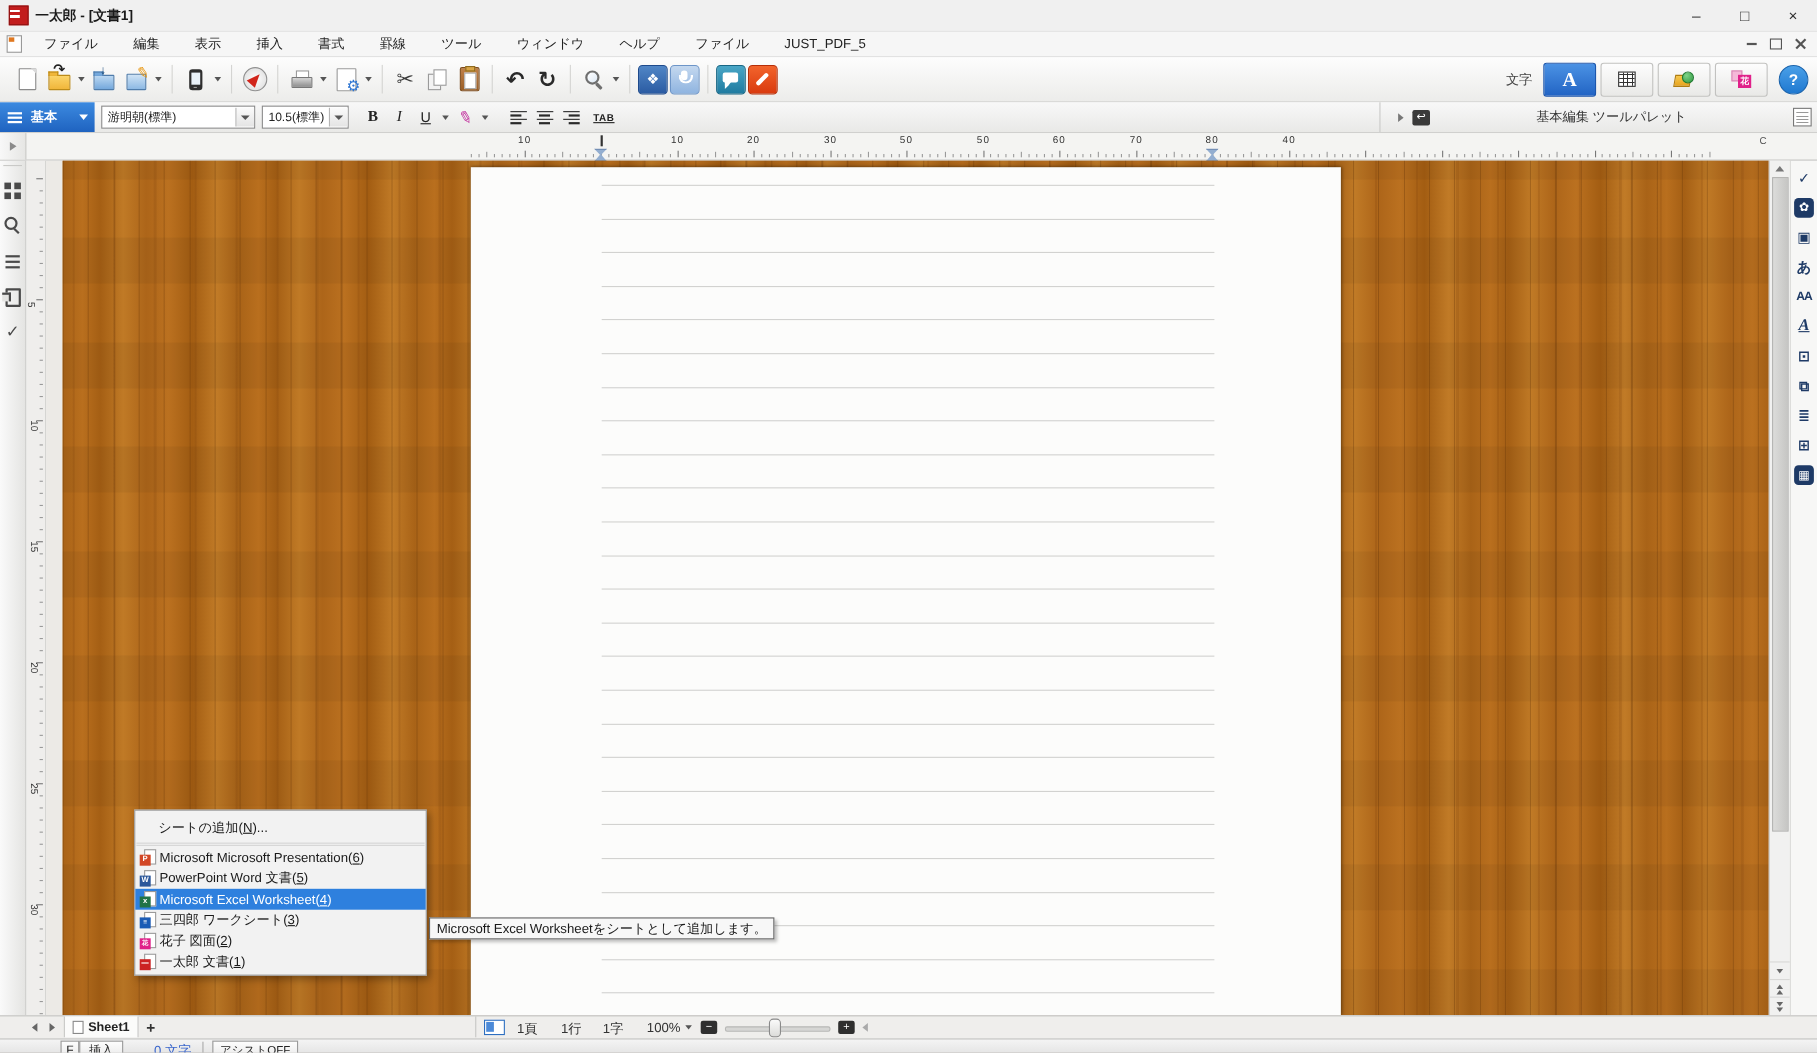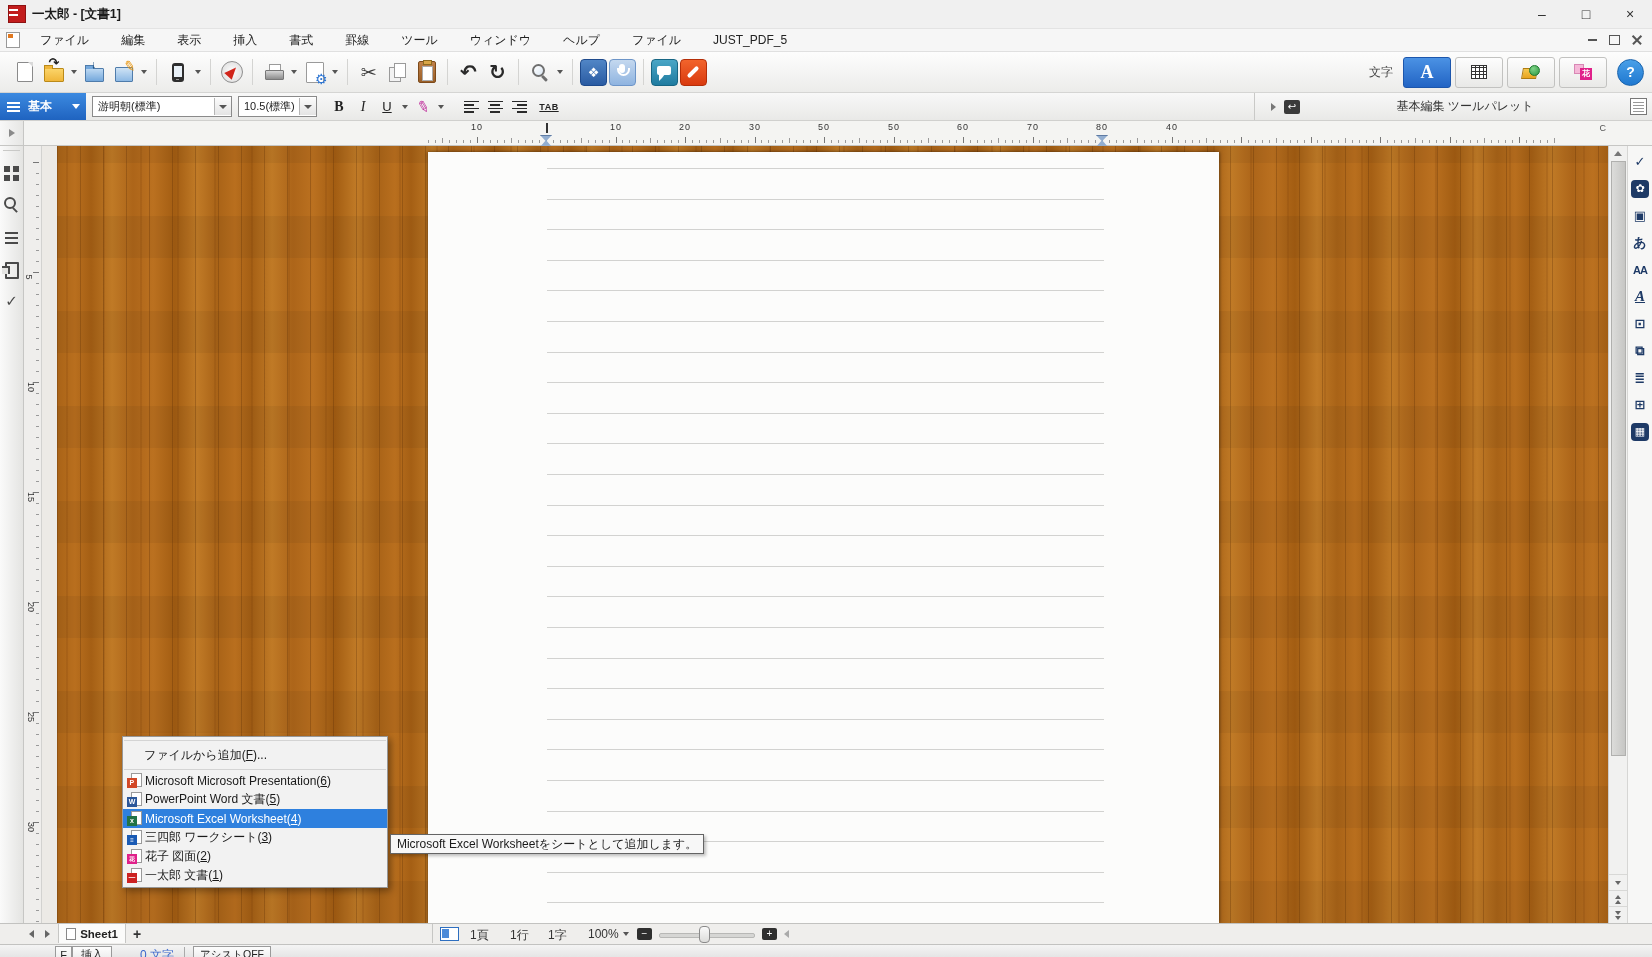--- a/index.html
+++ b/index.html
@@ -706,24 +706,24 @@
           <div class="pline" style="top: 536.2px; left: 119px; width: 557px;"></div>
           <div class="pline" style="top: 566.8px; left: 119px; width: 557px;"></div>
           <div class="pline" style="top: 597.4px; left: 119px; width: 557px;"></div>
           <div class="pline" style="top: 628px; left: 119px; width: 557px;"></div>
           <div class="pline" style="top: 658.6px; left: 119px; width: 557px;"></div>
           <div class="pline" style="top: 689.2px; left: 119px; width: 557px;"></div>
           <div class="pline" style="top: 719.8px; left: 119px; width: 557px;"></div>
           <div class="pline" style="top: 750.4px; left: 119px; width: 557px;"></div>
         </div>
       <div class="ctx-menu">
+          <div class="cm-item cm-lg">
+            <span class="cm-label"><span>シートの追加(</span><span class="cm-accel">N</span><span>)...</span></span>
+          </div>
           <div class="cm-sep"></div>
-          <div class="cm-item cm-lg">
-            <span class="cm-label"><span>ファイルから追加(</span><span class="cm-accel">F</span><span>)...</span></span>
-          </div>
           <div class="cm-sep"></div>
           <div class="cm-item cm-app">
             <span class="cm-ico ico-powerpoint">
               <i>P</i>
             </span>
             <span class="cm-label"><span>Microsoft Microsoft Presentation(</span><span class="cm-accel">6</span><span>)</span></span>
           </div>
           <div class="cm-item cm-app">
             <span class="cm-ico ico-word">
               <i>W</i>

